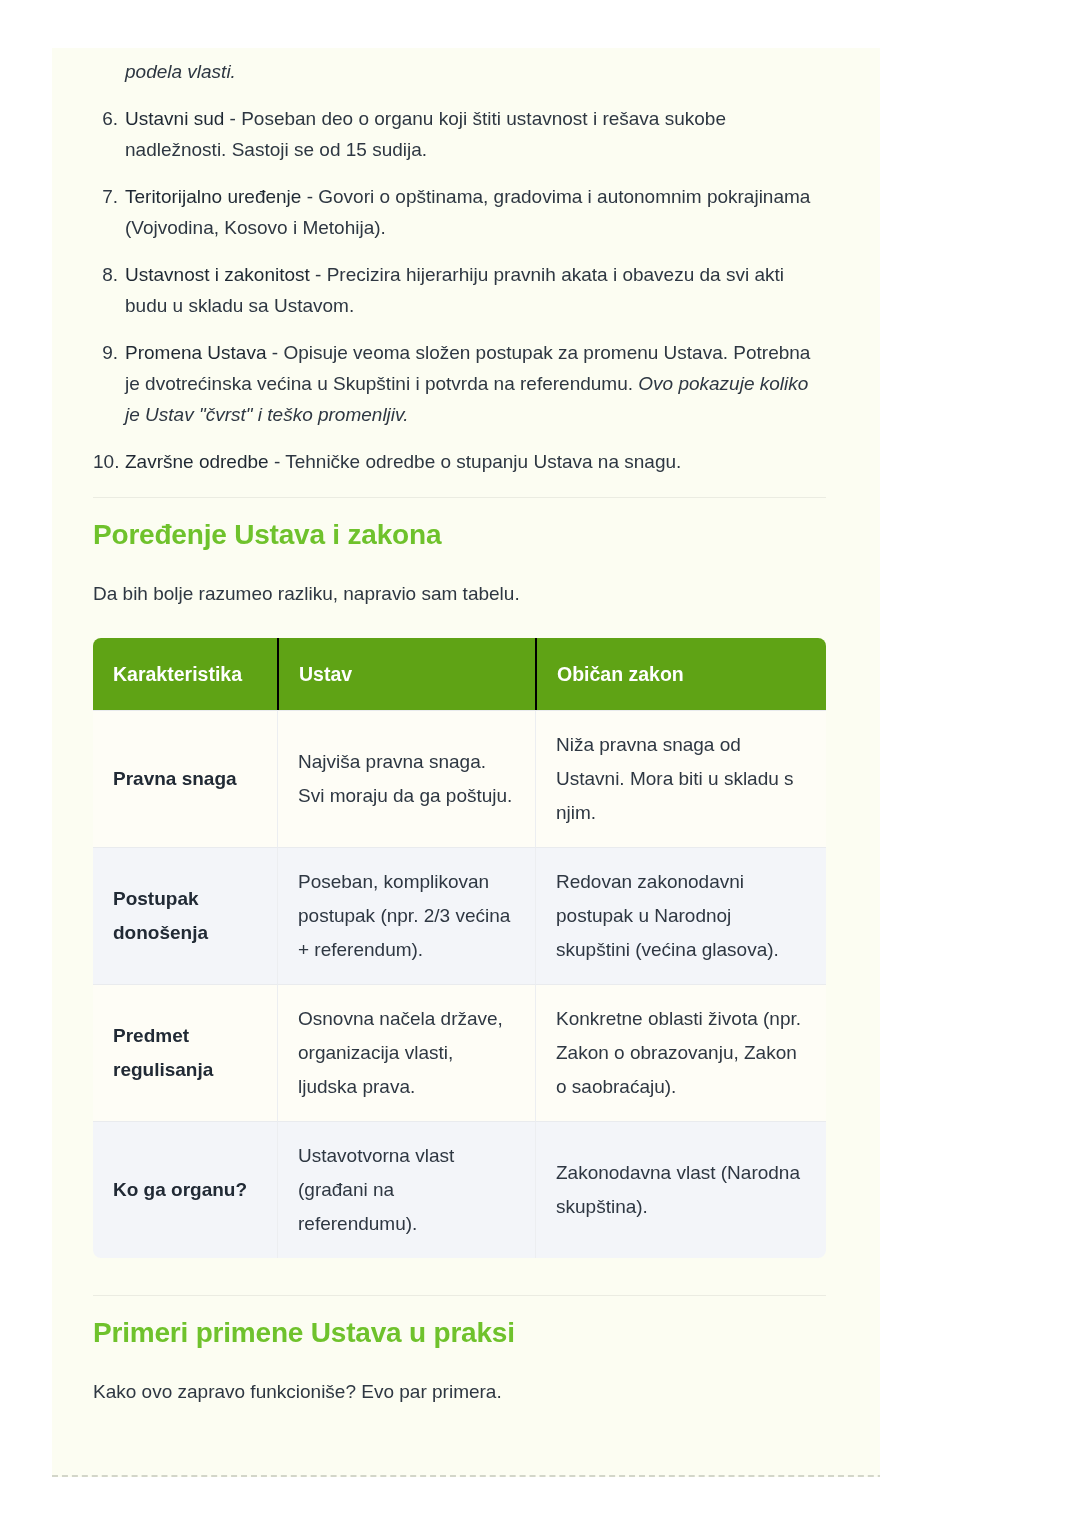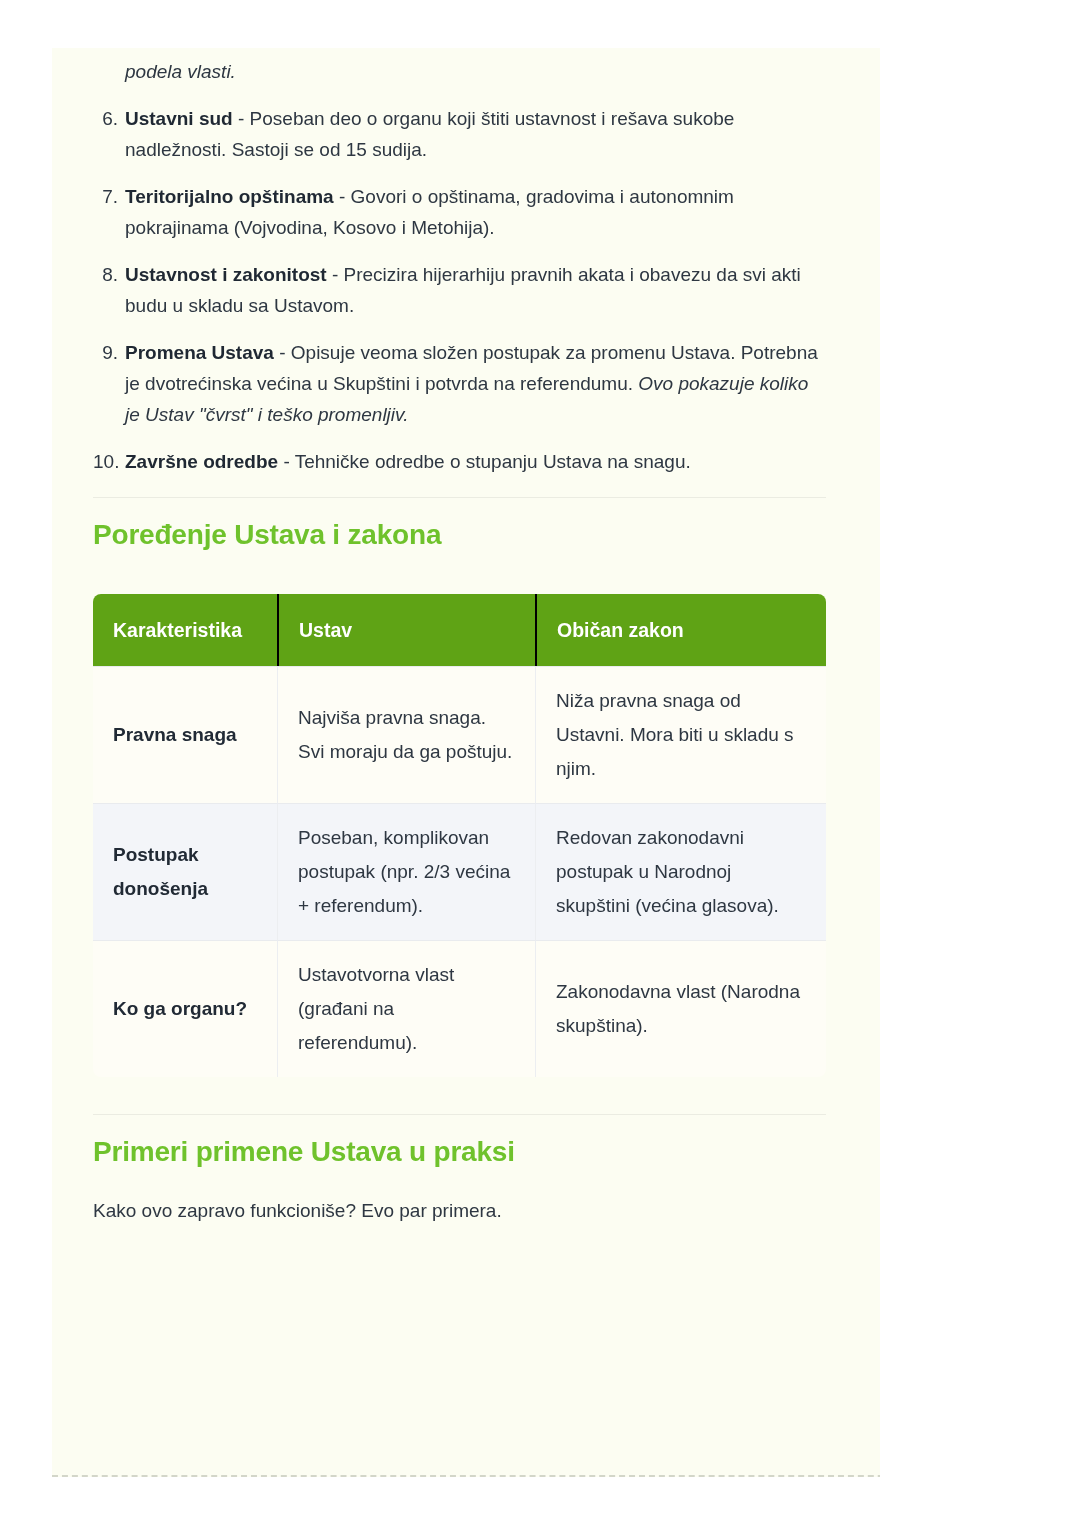--- a/index.html
+++ b/index.html
@@ -16,31 +16,31 @@
     background:#edf3de;border-left:1px solid #dfe9c6;z-index:1;
   }
   .content{position:absolute;left:41px;top:0;width:733px;z-index:2;}
   .lead-italic{
     margin:8px 0 0 32px;font-style:italic;font-size:19px;line-height:31px;color:#2e3742;
   }
   .nlist{margin:0;padding:0;list-style:none;}
   .nlist li{display:flex;margin-top:16px;font-size:19px;line-height:31px;}
   .nlist .num{flex:none;width:25px;margin-right:7px;text-align:right;color:#2e3742;}
   .nlist .li-text{flex:1;}
-  .nlist strong{font-weight:700;color:#1f2833;}
+  .nlist strong{font-weight:400;color:#1f2833;}
   .nlist em{font-style:italic;}
   hr.rule{border:none;border-top:1px solid #ebece2;margin:20px 0 0 0;}
   hr.rule2{border:none;border-top:1px solid #ebece2;margin:37px 0 0 0;}
   h2.sec{
     margin:20px 0 0 0;font-size:28px;line-height:34px;font-weight:700;
     color:#6fc22c;letter-spacing:-0.2px;
   }
   p.intro{margin:26px 0 0 0;font-size:19px;line-height:31px;color:#2e3742;}
   table.cmp{
-    margin-top:42px;width:733px;border-collapse:separate;border-spacing:0;
+    margin-top:29px;width:733px;border-collapse:separate;border-spacing:0;
     border-radius:8px;overflow:hidden;table-layout:fixed;
   }
   table.cmp col.c1{width:184px;} table.cmp col.c2{width:258px;} table.cmp col.c3{width:291px;}
   table.cmp thead tr{height:72px;}
   table.cmp thead th{
     background:#5fa315;color:#ffffff;font-weight:700;font-size:19.5px;
     text-align:left;padding:0 20px;vertical-align:middle;
   }
   table.cmp thead th + th{border-left:2px solid #000000;}
   table.cmp tbody tr{height:137px;}
@@ -71,21 +71,21 @@
   <li>
     <span class="num">6.</span>
     <span class="li-text">
       <strong>Ustavni sud</strong><span> - Poseban deo o organu koji štiti ustavnost i rešava sukobe nadležnosti. Sastoji se od 15 sudija.</span>
     </span>
   </li>
 
   <li>
     <span class="num">7.</span>
     <span class="li-text">
-      <strong>Teritorijalno opštinama</strong><span> - Govori o opštinama, gradovima i autonomnim pokrajinama (Vojvodina, Kosovo i Metohija).</span>
+      <strong>Teritorijalno uređenje</strong><span> - Govori o opštinama, gradovima i autonomnim pokrajinama (Vojvodina, Kosovo i Metohija).</span>
     </span>
   </li>
 
   <li>
     <span class="num">8.</span>
     <span class="li-text">
       <strong>Ustavnost i zakonitost</strong><span> - Precizira hijerarhiju pravnih akata i obavezu da svi akti budu u skladu sa Ustavom.</span>
     </span>
   </li>
 
@@ -101,20 +101,21 @@
     <span class="li-text">
       <strong>Završne odredbe</strong><span> - Tehničke odredbe o stupanju Ustava na snagu.</span>
     </span>
   </li>
 </ol>
 
       <hr class="rule">
 
       <h2 class="sec">Poređenje Ustava i zakona</h2>
 
+      <p class="intro">Da bih bolje razumeo razliku, napravio sam tabelu.</p>
 
       <table class="cmp">
         <colgroup>
             <col class="c1">
             <col class="c2">
             <col class="c3">
           </colgroup>
         <thead>
           <tr>
             <th>Karakteristika</th>
@@ -128,20 +129,25 @@
     <td>Najviša pravna snaga. Svi moraju da ga poštuju.</td>
     <td>Niža pravna snaga od Ustavni. Mora biti u skladu s njim.</td>
   </tr>
 
   <tr>
     <th>Postupak donošenja</th>
     <td>Poseban, komplikovan postupak (npr. 2/3 većina + referendum).</td>
     <td>Redovan zakonodavni postupak u Narodnoj skupštini (većina glasova).</td>
   </tr>
 
+  <tr>
+    <th>Predmet regulisanja</th>
+    <td>Osnovna načela države, organizacija vlasti, ljudska prava.</td>
+    <td>Konkretne oblasti života (npr. Zakon o obrazovanju, Zakon o saobraćaju).</td>
+  </tr>
 
   <tr>
     <th>Ko ga organu?</th>
     <td>Ustavotvorna vlast (građani na referendumu).</td>
     <td>Zakonodavna vlast (Narodna skupština).</td>
   </tr>
 </tbody>
       </table>
 
       <hr class="rule2">

